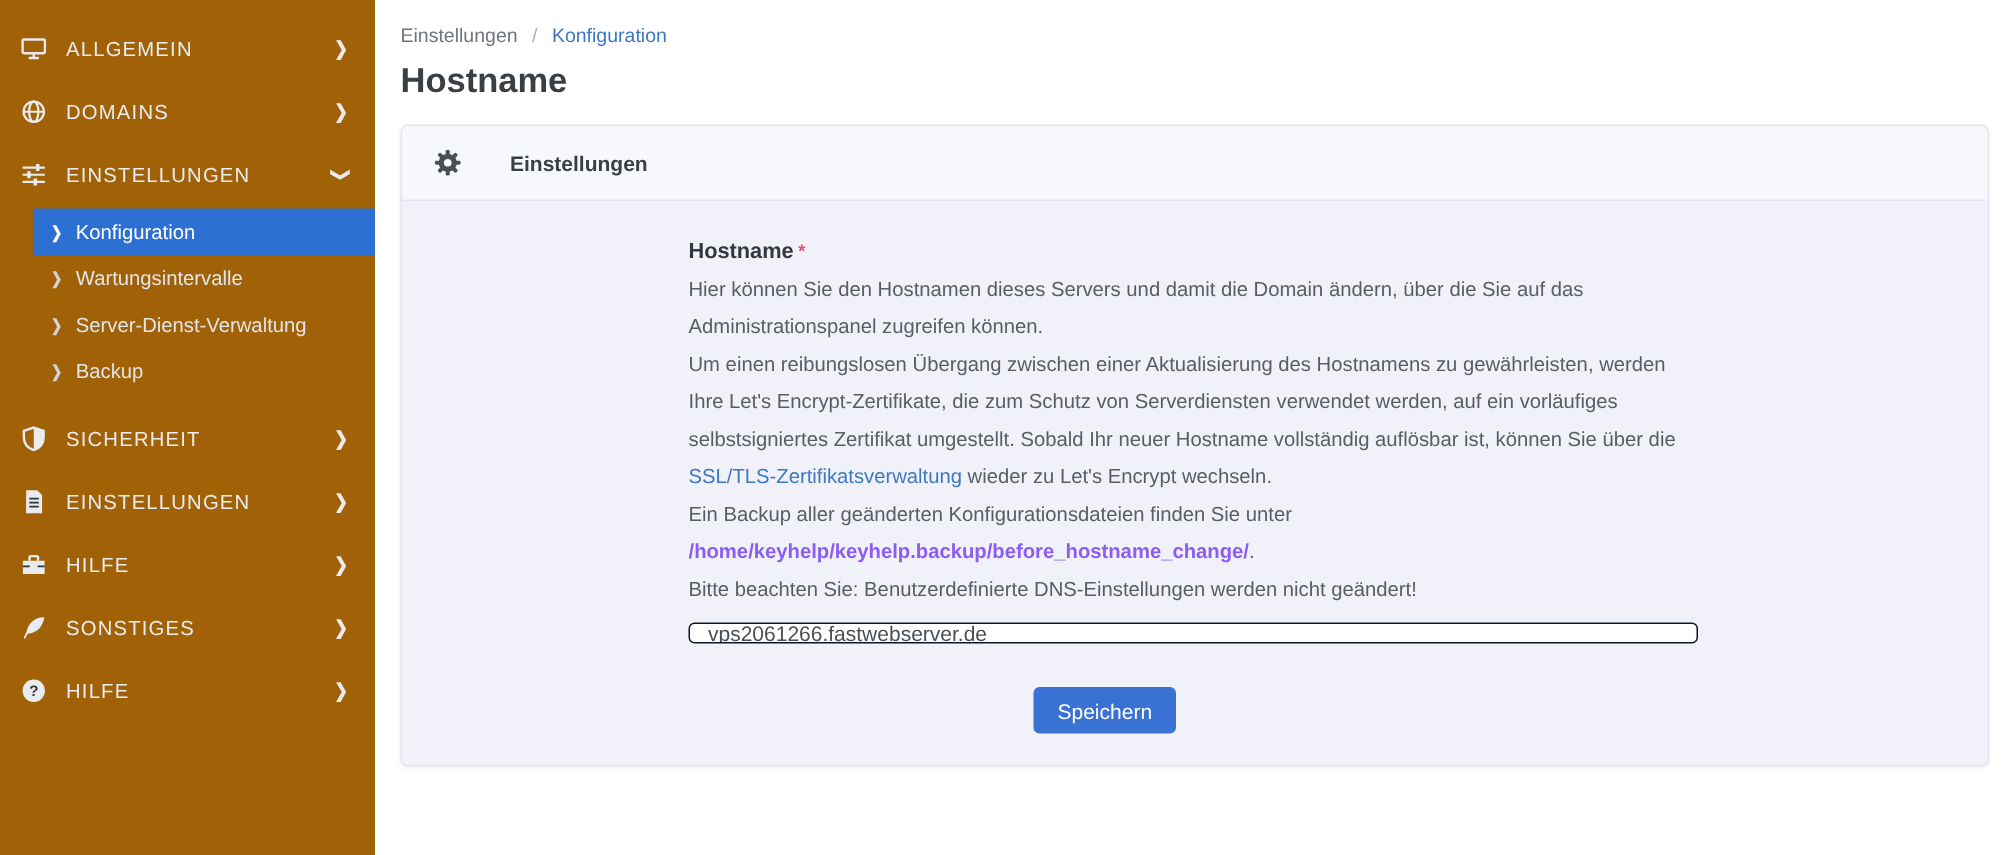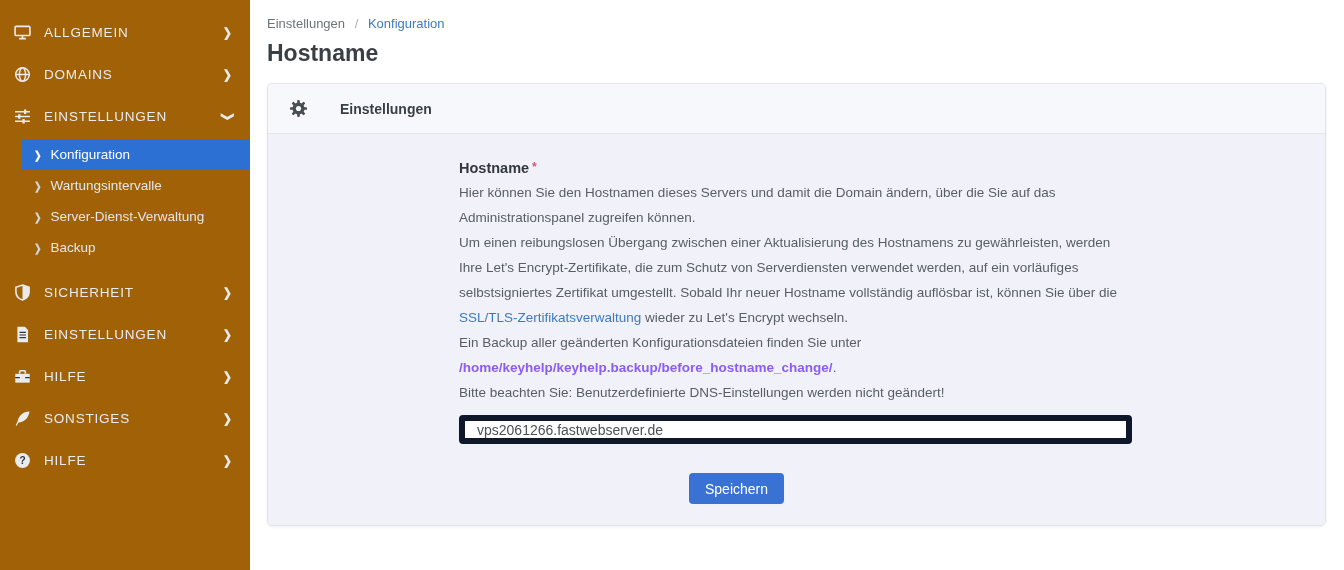--- a/index.html
+++ b/index.html
@@ -40,22 +40,22 @@
     padding:15px 20px 15px 21px; display:flex; align-items:center; }
   .card-header .gear { margin-right:32px; display:flex; }
   .card-title { font-size:14px; font-weight:bold; color:#3a3f44; }
 
   .card-body { background:#f1f2f9; padding:26px 20px 21px 191px; }
   .field-label { font-size:14.5px; font-weight:bold; color:#33383d; }
   .req { color:#e0526e; font-size:12px; vertical-align:top; margin-left:3px; }
   .help { width:676px; margin-top:4px; font-size:13.5px; line-height:25px; color:#585e64; }
   .help .text-link { color:#3d79c2; cursor:pointer; text-decoration:none; }
   .help strong { color:#8b5cf6; overflow-wrap:anywhere; }
-  .hostname-input { display:block; margin-top:10px; width:673px; height:29px;
-    border:6px solid #0f172a; border-radius:4px; background:#ffffff; padding:0 12px;
+  .hostname-input { display:block; margin-top:10px; width:673px; height:14px;
+    border:1px solid #0f172a; border-radius:4px; background:#ffffff; padding:0 12px;
     font-size:14px; color:#4a5056; font-family:"Liberation Sans", sans-serif; outline:none; }
 
   .btn-row { display:flex; margin-top:29px; }
   .btn { border:none; border-radius:4px; height:31px; padding:0 16px; font-size:14px;
     color:#ffffff; cursor:pointer; font-family:"Liberation Sans", sans-serif; }
   .btn-danger { background:#e84a6e; margin-left:92px; }
   .btn-primary { background:#3a72d4; margin-left:230px; }
 </style>
 </head>
 <body>

